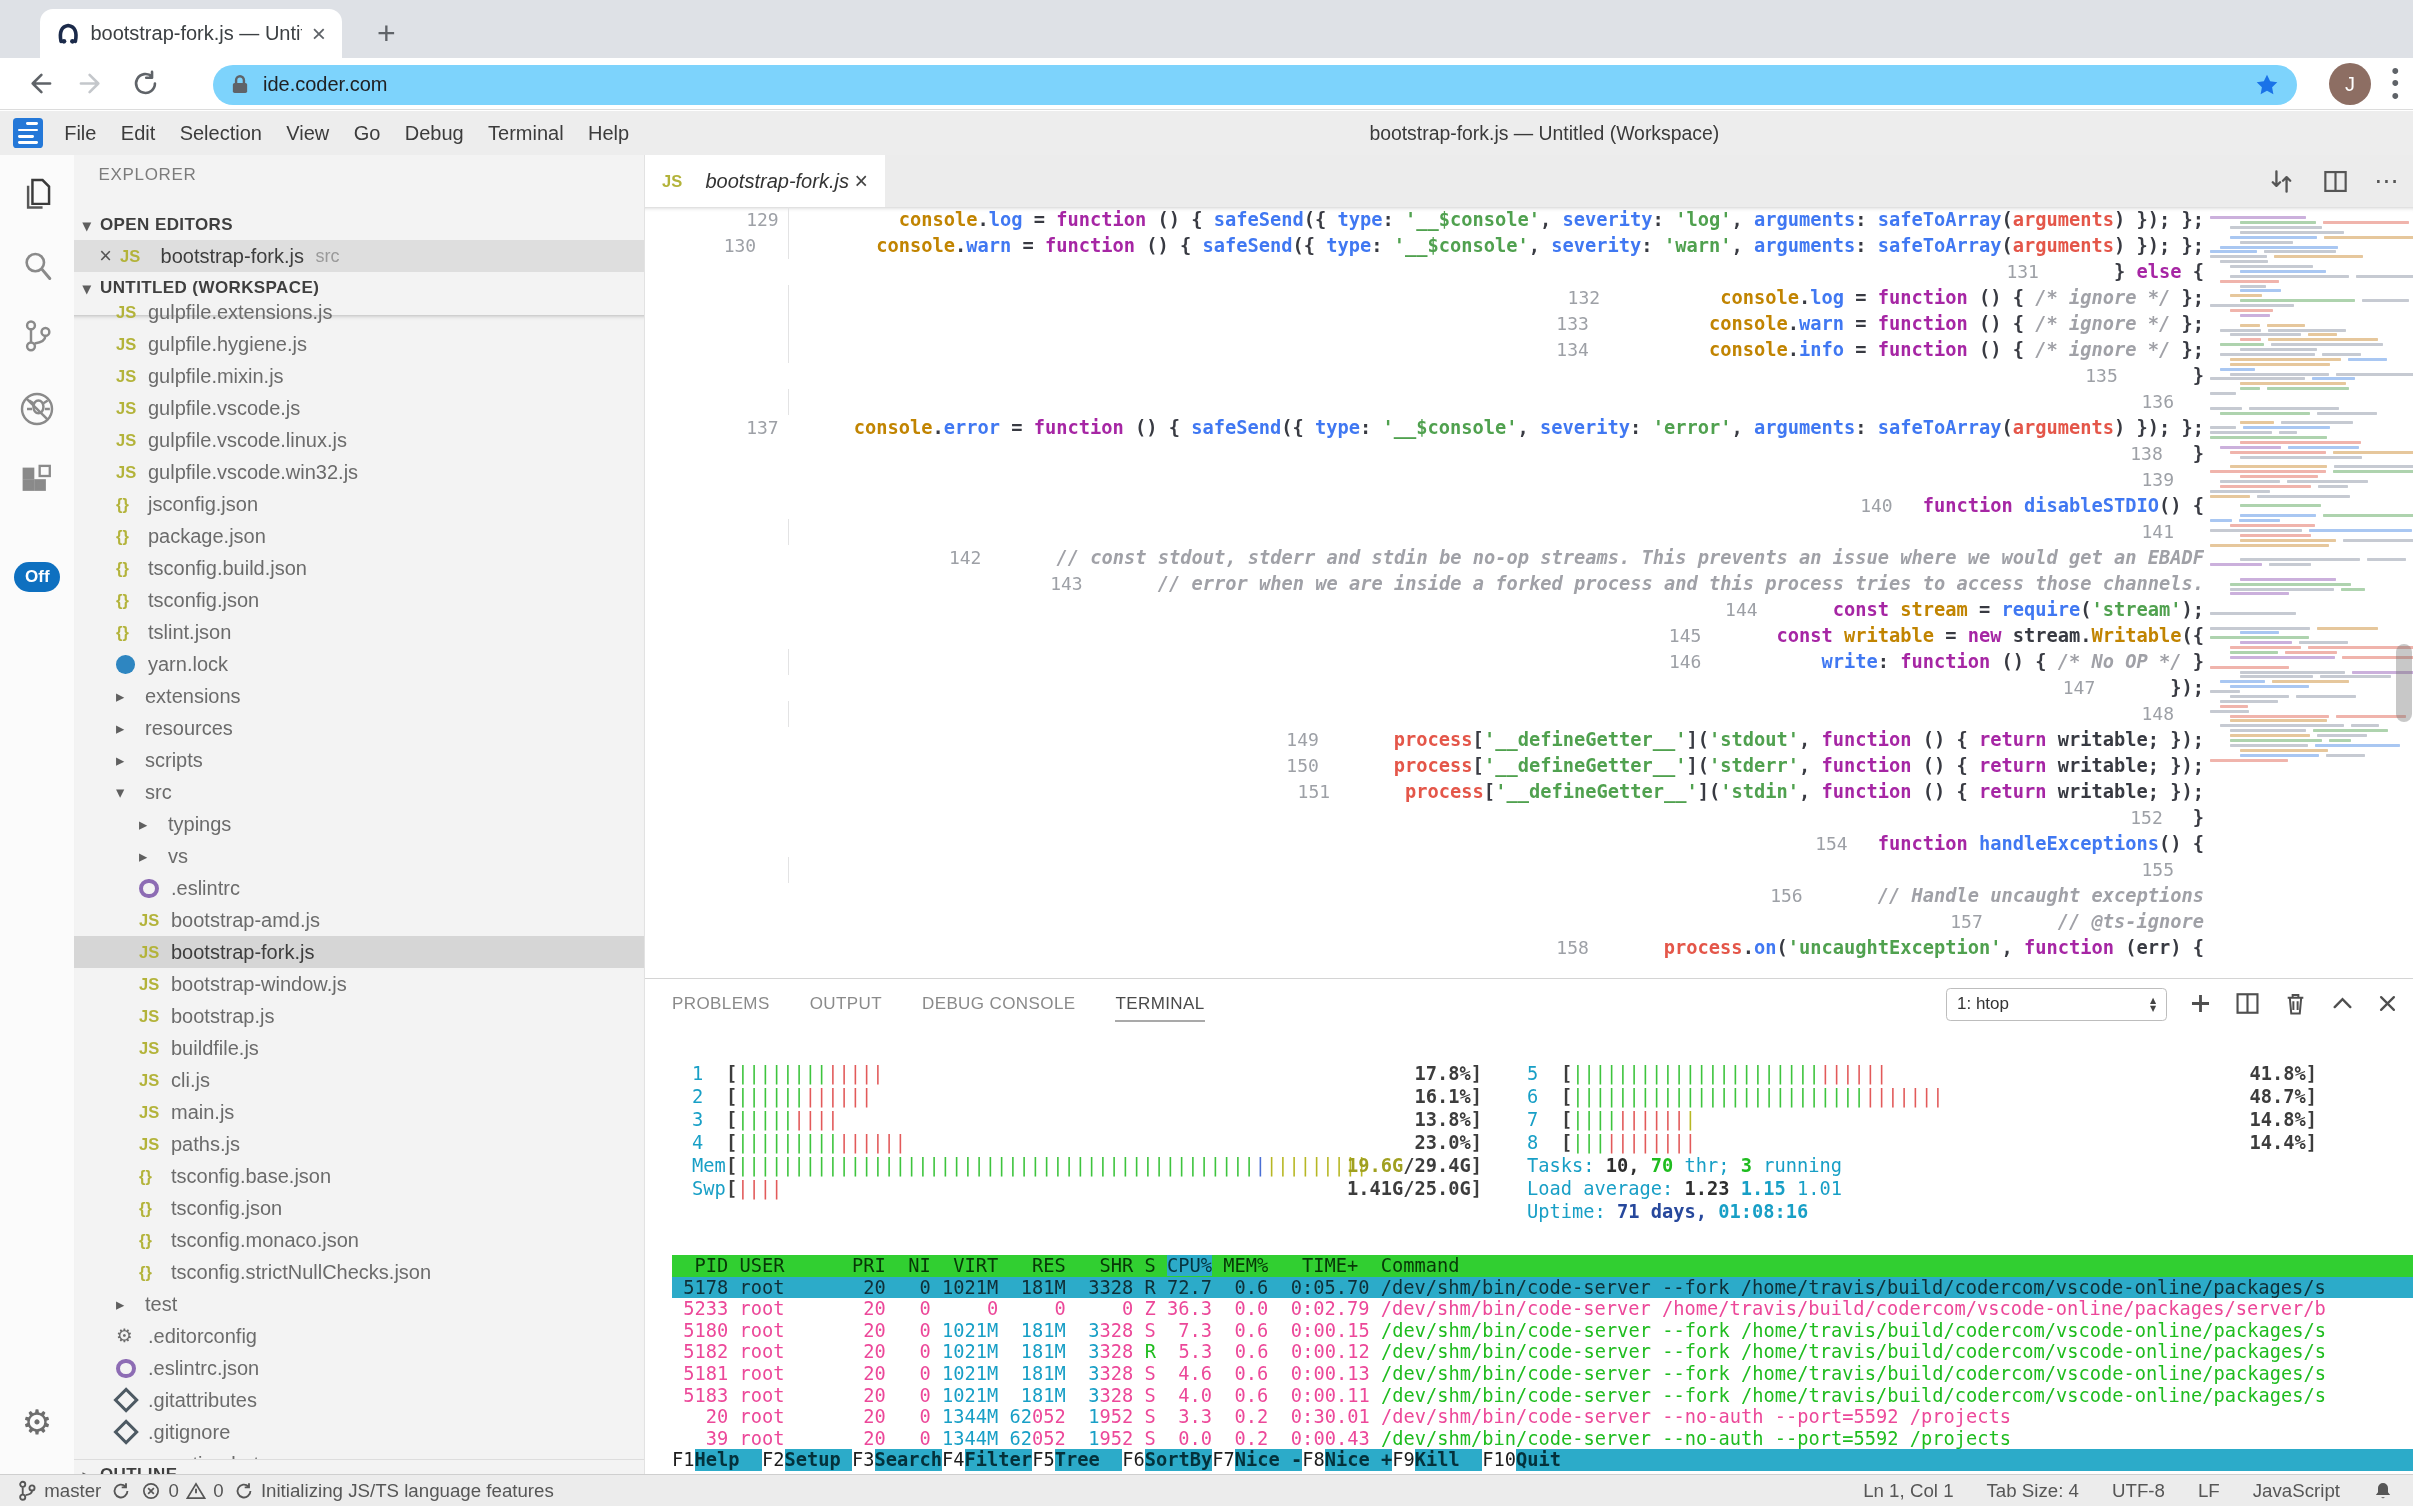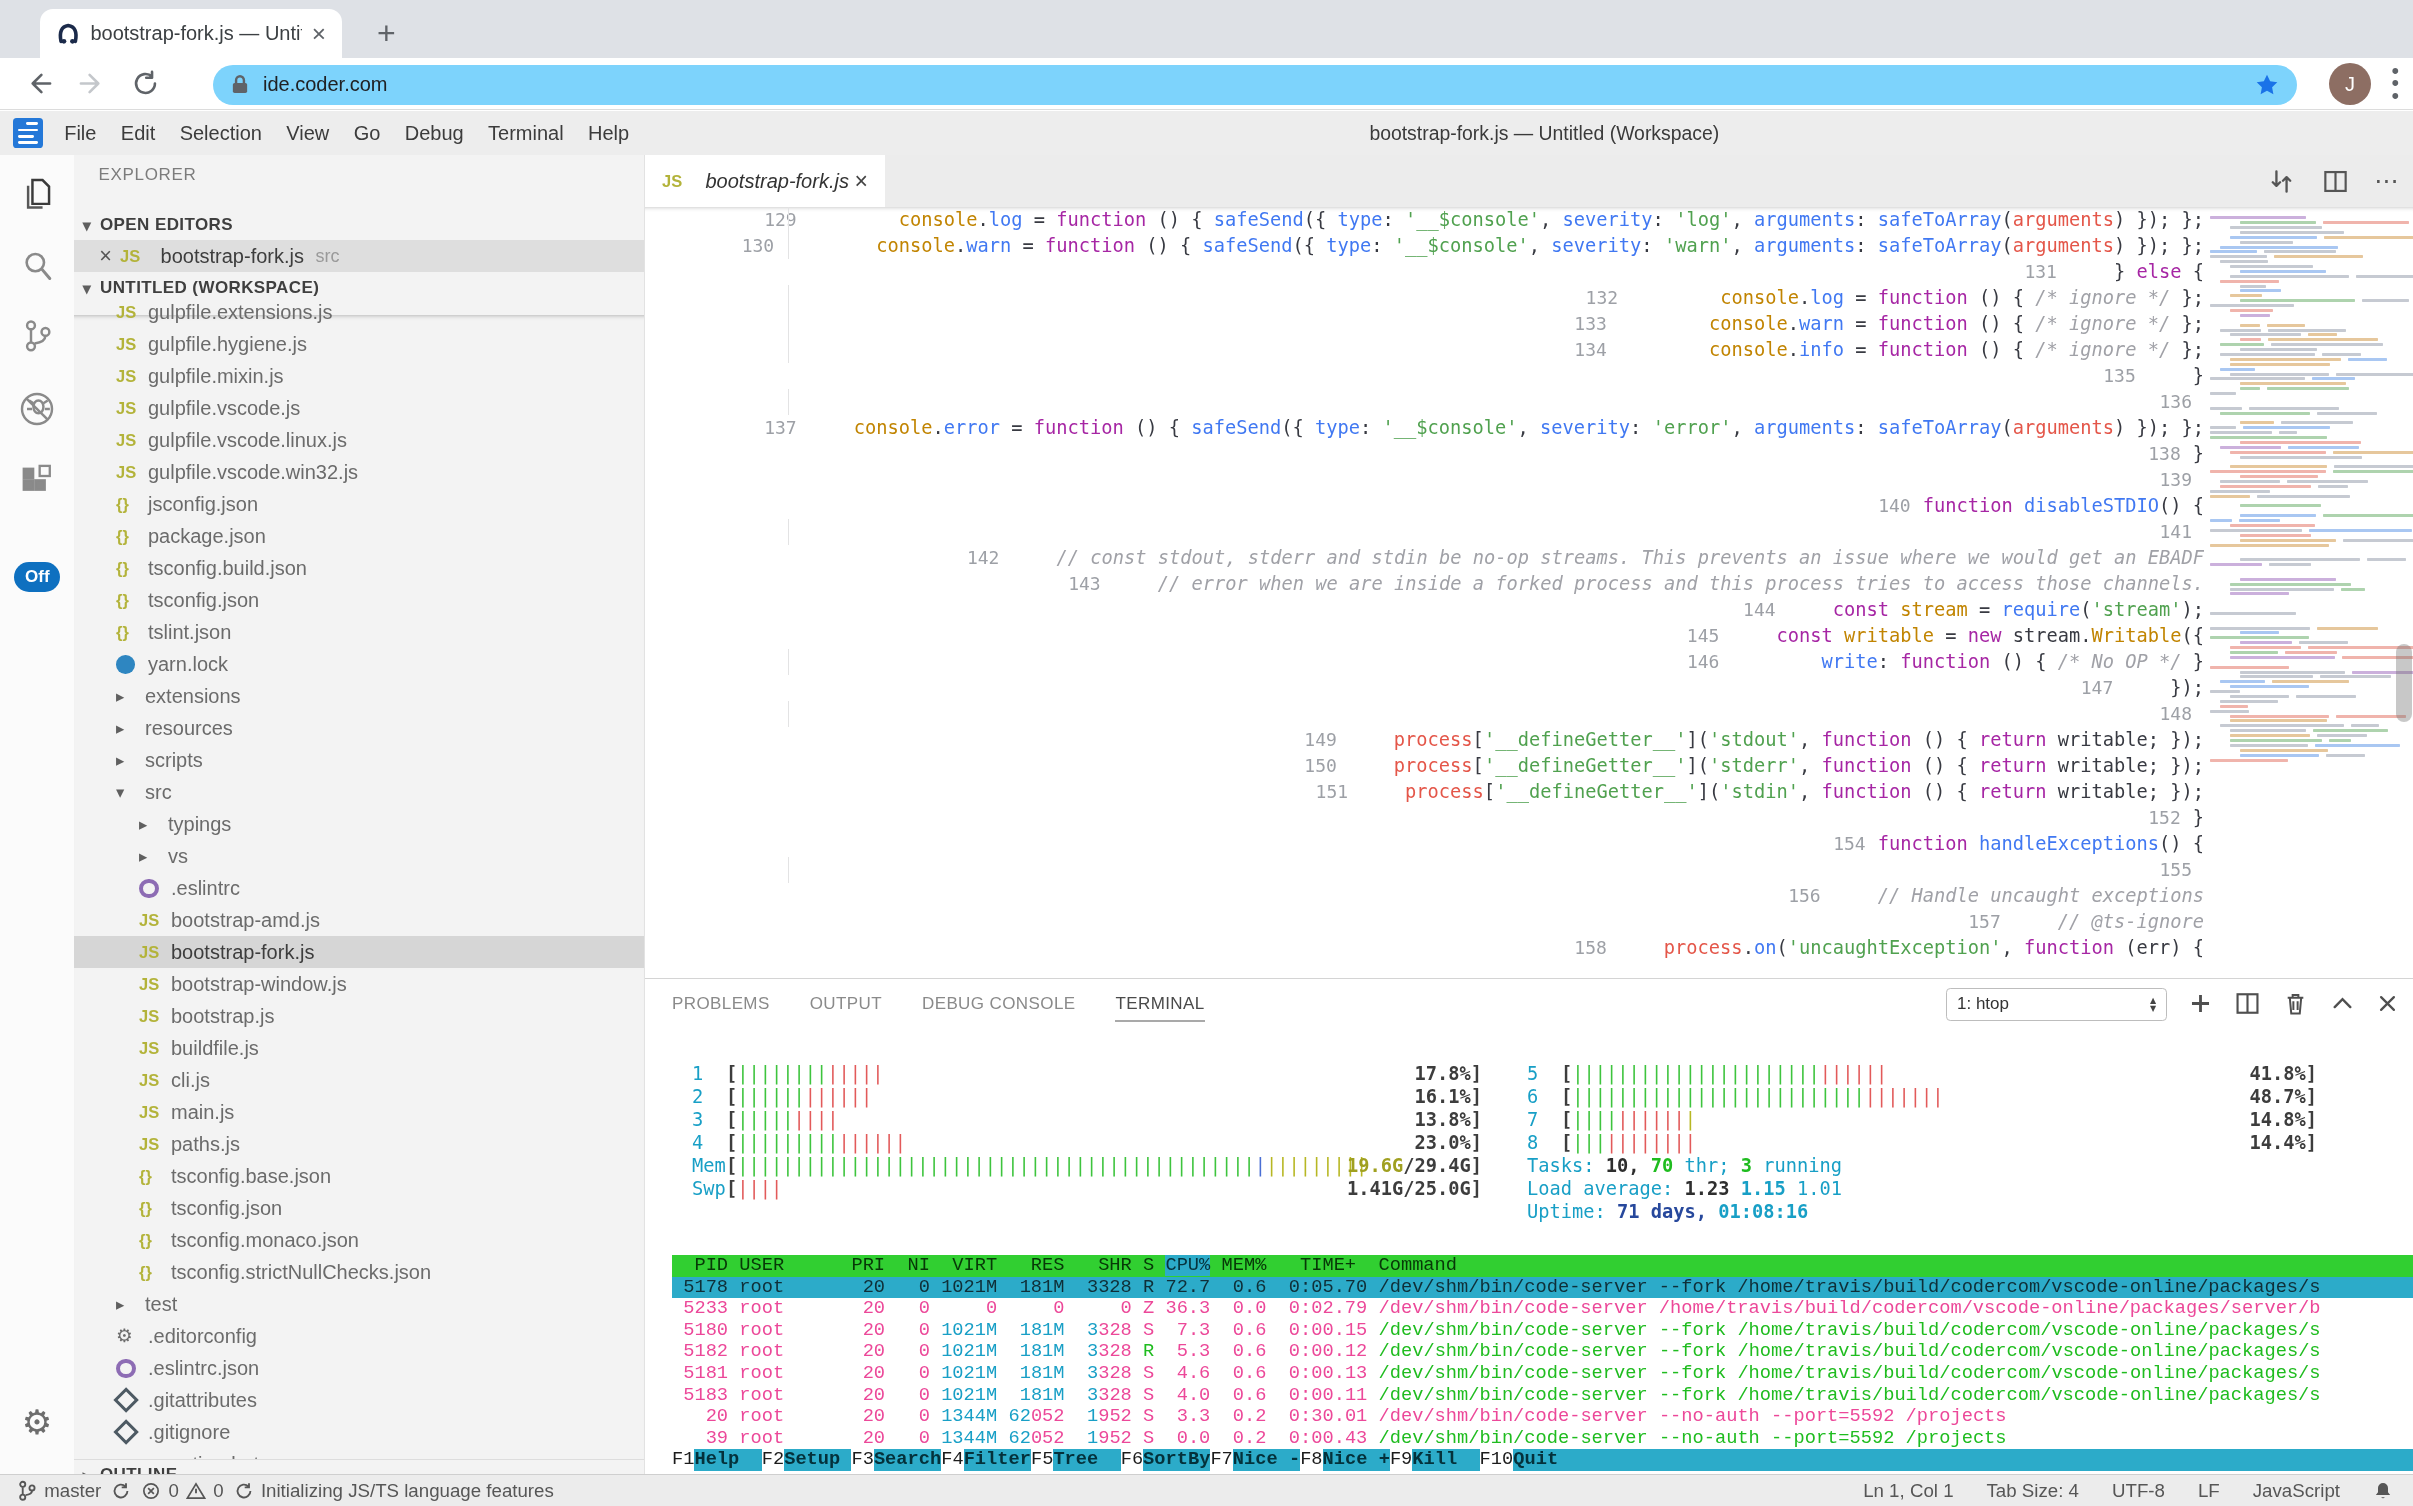--- a/index.html
+++ b/index.html
@@ -65,21 +65,21 @@
   .etab .fi-js{margin-right:11.5px;}
   .etab-name{font-size:20px;font-style:italic;color:#333;flex:1;}
   .etab-close{font-size:23px;color:#444;}
   .tb-actions{position:absolute;right:14.4px;top:0;height:52px;display:flex;align-items:center;gap:24.4px;color:#555;}
   .editor{position:absolute;left:0;top:52px;width:100%;height:771px;background:#fff;overflow:hidden;
           box-shadow:inset 0 5.7px 5px -5.7px rgba(0,0,0,.28);}
   .codewrap{position:absolute;left:0;top:0;right:209px;bottom:0;overflow:hidden;
             font-family:"DejaVu Sans Mono",monospace;font-size:18.7px;}
   .cl{position:relative;height:26px;line-height:26px;display:flex;white-space:pre;justify-content:flex-end;}
   .ln{width:72px;text-align:right;color:#9da0a6;flex:none;font-size:18px;}
-  .lc{margin-left:12px;}
+  .lc{margin-left:30px;font-weight:bold;}
   .gd{position:absolute;left:143px;top:0;bottom:0;width:0.7px;background:#e3e3e4;}
   .tk-d{color:#383a42;} .tk-k{color:#a626a4;} .tk-f{color:#4078f2;} .tk-o{color:#c18401;}
   .tk-s{color:#50a14f;} .tk-c{color:#a0a1a7;font-style:italic;} .tk-r{color:#e45649;}
   .minimap{position:absolute;top:0;right:16px;width:193px;height:771px;}
   .mm{position:absolute;height:2.9px;border-radius:0.7px;}
   .sthumb{position:absolute;right:1.4px;top:437px;width:16px;height:78px;background:rgba(110,110,110,.38);border-radius:8px;}
   
   .panel{position:absolute;left:0;top:823px;width:100%;height:496px;background:#fff;border-top:0.7px solid #d4d4d4;box-sizing:border-box;}
   .ptabs{position:absolute;left:27px;top:0;height:49px;display:flex;align-items:center;gap:40px;}
   .ptab{font-size:17px;color:#8a8a8a;letter-spacing:0.4px;position:relative;padding:10px 0;}
@@ -95,21 +95,21 @@
   .mrow{height:23px;line-height:23px;display:flex;white-space:pre;}
   .mlab{width:34px;flex:none;color:#189fc6;}
   .br{color:#3d3d3d;font-weight:bold;}
   .mbar{flex:1;position:relative;overflow:hidden;}
   .bars{position:absolute;left:0;top:0;letter-spacing:0;}
   .pct{position:absolute;right:0;top:0;color:#3d3d3d;font-weight:bold;}
   .bar-g{color:#3ec43e;} .bar-r{color:#e25a5a;} .bar-b{color:#4a6fd4;} .bar-y{color:#b7b724;}
   .hc{color:#189fc6;} .hcb{color:#189fc6;font-weight:bold;} .hb{color:#2e2e2e;font-weight:bold;}
   .hgb{color:#1fbc1f;font-weight:bold;} .hnb{color:#27489c;font-weight:bold;}
   .hy{color:#a0a020;} .hd{color:#ec4899;} .hgr{color:#1fbc1f;} .hcv{color:#189fc6;} .hk{color:#0f2f38;}
-  .tblock{position:absolute;left:0;top:226px;right:0;font-family:Liberation Mono, monospace;}
+  .tblock{position:absolute;left:0;top:226px;right:0;}
   .hrow{height:21.6px;line-height:21.6px;white-space:pre;overflow:hidden;}
   .hrow.hdr{background:#31cf31;color:#073807;}
   .hrow .hh{color:#073807;} .hrow .hhs{background:#2cabc9;color:#06333d;}
   .hrow.sel{background:#2cabc9;}
   .fbar{height:21.6px;line-height:21.6px;white-space:pre;display:flex;overflow:hidden;}
   .fk{color:#1c1c1c;} .fl{background:#2cabc9;color:#04313b;font-weight:bold;} .ff{flex:1;background:#2cabc9;}
   
   .statusbar{position:absolute;left:0;top:1474px;width:100%;height:32px;background:#ececec;border-top:0.7px solid #cfcfcf;
              box-sizing:border-box;display:flex;align-items:center;font-size:18.7px;color:#565656;}
   .st-left{display:flex;align-items:center;gap:10px;margin-left:17px;}

